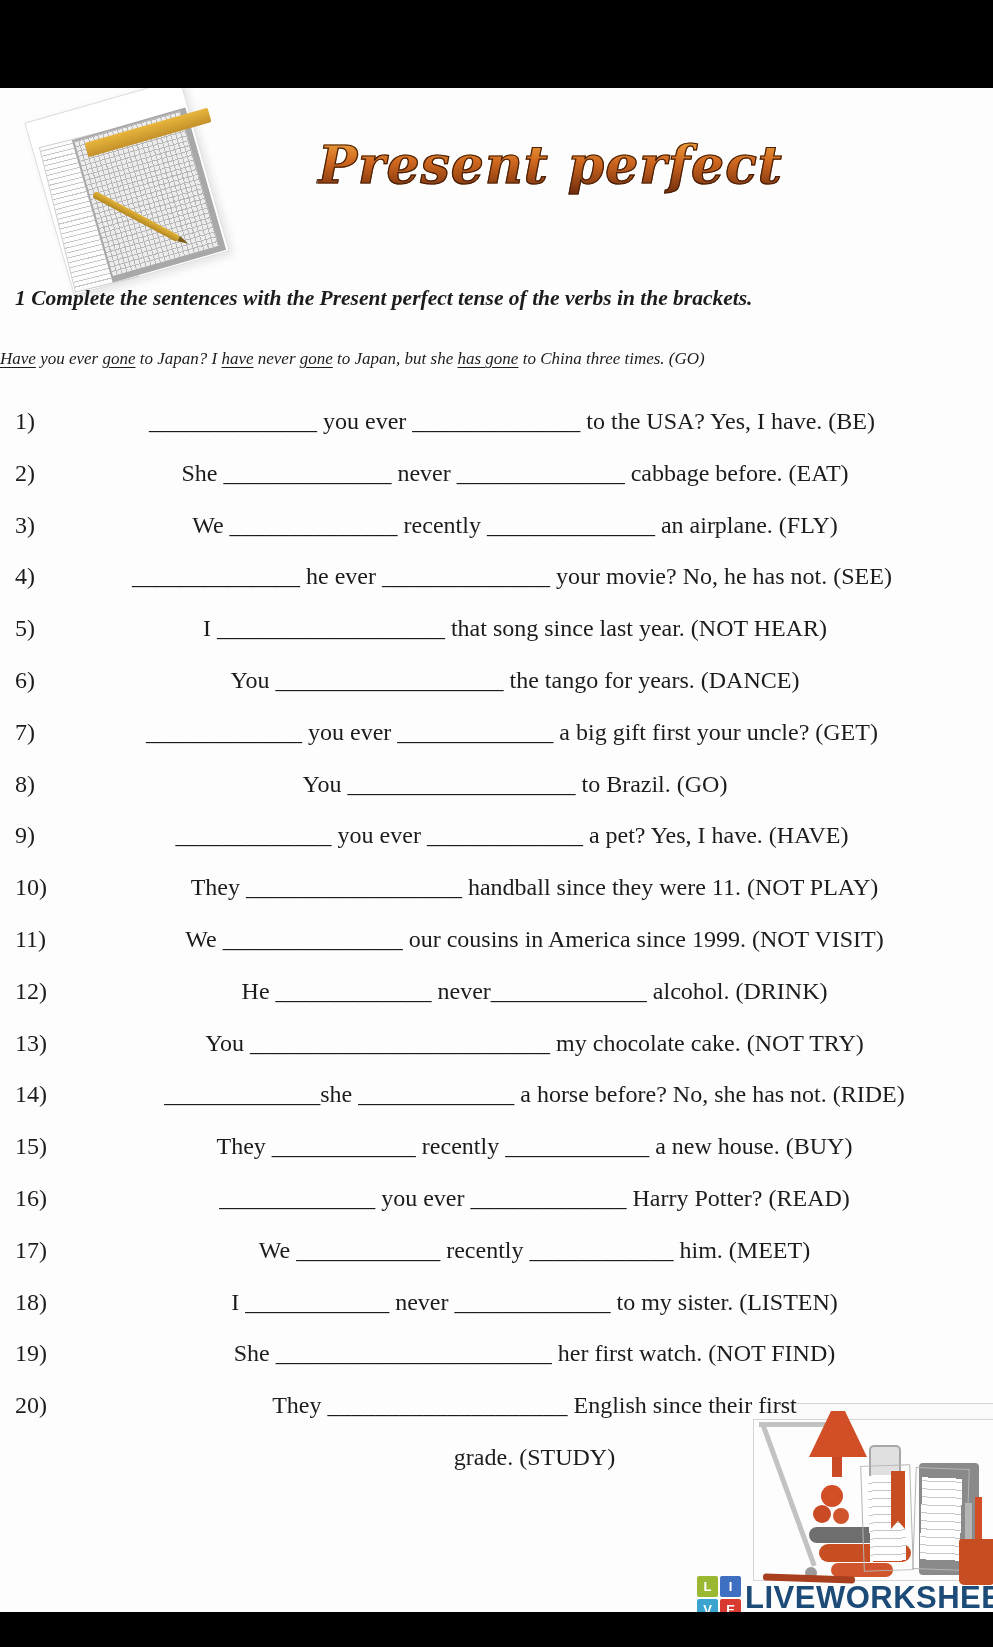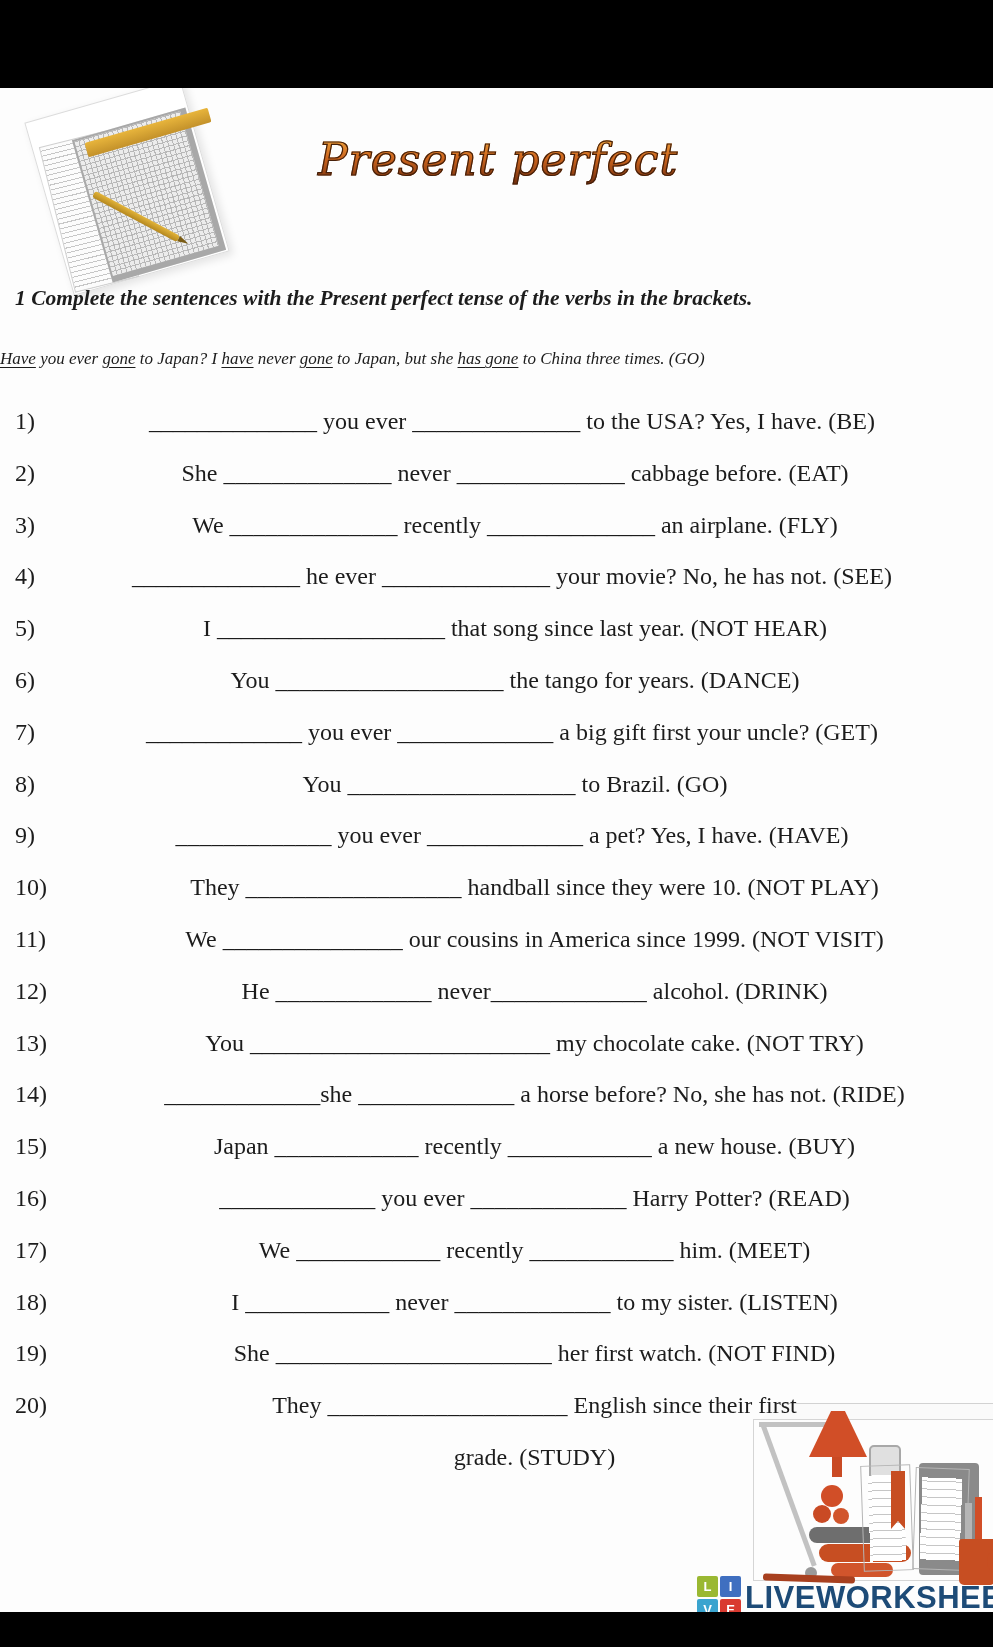--- a/index.html
+++ b/index.html
@@ -30,21 +30,21 @@
   .np-pencil { position:absolute; left:62px; top:120px; width:96px; height:7px;
     transform:rotate(28deg); background:linear-gradient(#e3b43a,#b5881f); border-radius:3px; }
   .np-pencil::after { content:""; position:absolute; right:-11px; top:0;
     border-top:3.5px solid transparent; border-bottom:3.5px solid transparent;
     border-left:11px solid #7a5c14; }
 
   
   .title-zone { position:absolute; left:318px; top:134px; z-index:2; }
   .title-main {
     font-family:"DejaVu Serif","Liberation Serif",serif;
-    font-style:italic; font-weight:normal; font-size:44px; letter-spacing:1px;
+    font-style:italic; font-weight:bold; font-size:52px; letter-spacing:1px;
     color:#a04010;
     background:linear-gradient(180deg,#f3b042 0%,#d0681f 45%,#6e2a0c 100%);
     -webkit-background-clip:text; background-clip:text; -webkit-text-fill-color:transparent;
     -webkit-text-stroke:1.2px #45200a;
   }
   .title-reflection { position:absolute; left:6px; top:62px; height:24px; width:330px;
     overflow:hidden; filter:blur(2.5px); opacity:.4; }
 
   
   .heading { position:absolute; left:15px; top:286px; width:968px; z-index:5;
@@ -166,41 +166,41 @@
   <div class="item">
       <span class="num">8)</span>
       <span class="txt"> You ___________________ to Brazil. (GO)</span>
     </div>
   <div class="item">
       <span class="num">9)</span>
       <span class="txt">_____________ you ever _____________ a pet? Yes, I have. (HAVE)</span>
     </div>
   <div class="item">
       <span class="num">10)</span>
-      <span class="txt">They __________________ handball since they were 10. (NOT PLAY)</span>
+      <span class="txt">They __________________ handball since they were 11. (NOT PLAY)</span>
     </div>
   <div class="item">
       <span class="num">11)</span>
       <span class="txt">We _______________ our cousins in America since 1999. (NOT VISIT)</span>
     </div>
   <div class="item">
       <span class="num">12)</span>
       <span class="txt">He _____________ never_____________ alcohol. (DRINK)</span>
     </div>
   <div class="item">
       <span class="num">13)</span>
       <span class="txt">You _________________________ my chocolate cake. (NOT TRY)</span>
     </div>
   <div class="item">
       <span class="num">14)</span>
       <span class="txt">_____________she _____________ a horse before? No, she has not. (RIDE)</span>
     </div>
   <div class="item">
       <span class="num">15)</span>
-      <span class="txt">Japan ____________ recently ____________ a new house. (BUY)</span>
+      <span class="txt">They ____________ recently ____________ a new house. (BUY)</span>
     </div>
   <div class="item">
       <span class="num">16)</span>
       <span class="txt">_____________ you ever _____________ Harry Potter? (READ)</span>
     </div>
   <div class="item">
       <span class="num">17)</span>
       <span class="txt">We ____________ recently ____________ him. (MEET)</span>
     </div>
   <div class="item">

